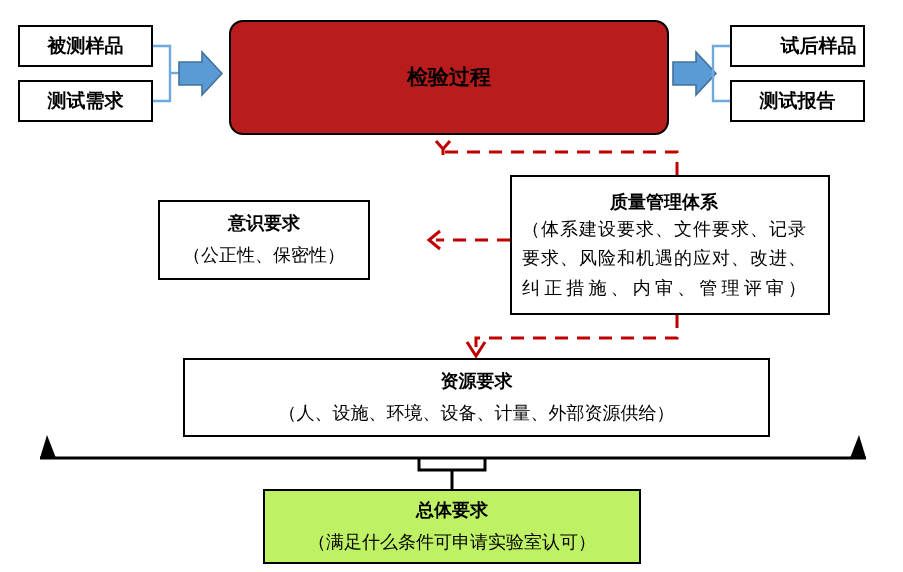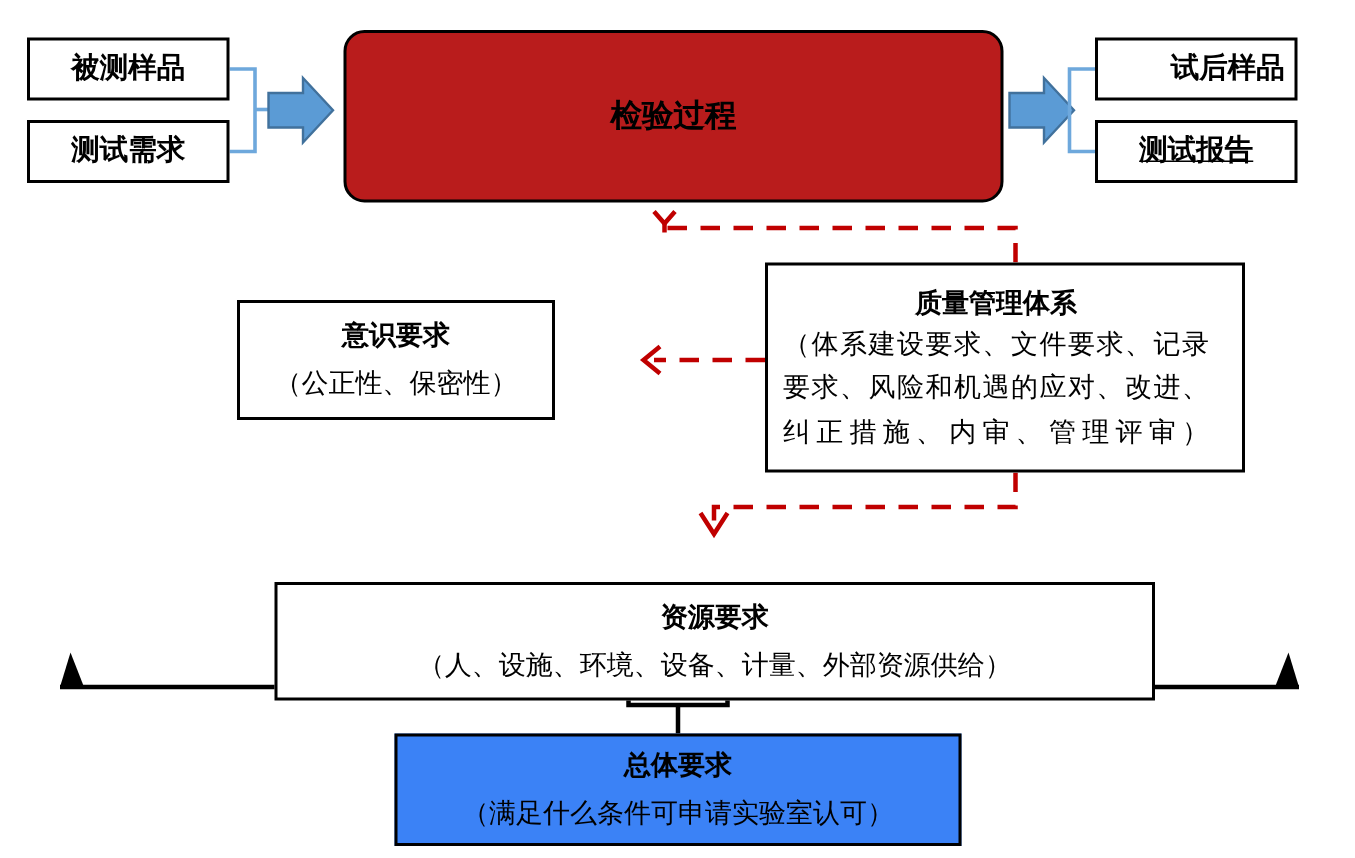--- a/index.html
+++ b/index.html
@@ -65,21 +65,20 @@
 
   
   #node-postsample {
     left: 730px; top: 25px; width: 135px; height: 42px;
     font-size: 19px;
     padding-left: 42px;
   }
   #node-report {
     left: 730px; top: 80px; width: 135px; height: 42px;
     font-size: 19px;
-    text-decoration: underline;
   }
 
   
   #node-qms {
     left: 510px; top: 175px; width: 320px; height: 140px;
     font-size: 18px;
     padding: 6px 22px 4px 10px;
   }
   #node-qms .sub-line {
     text-align: justify;
@@ -92,28 +91,27 @@
   #node-awareness {
     left: 158px; top: 200px; width: 212px; height: 80px;
     font-size: 18px;
   }
   #node-awareness .sub-line { margin-top: 6px; }
 
   
   #node-resource {
     left: 183px; top: 358px; width: 587px; height: 79px;
     font-size: 18px;
-    margin-top: 30px;
   }
   #node-resource .sub-line { margin-top: 6px; }
 
   
   #node-overall {
     left: 263px; top: 489px; width: 378px; height: 75px;
-    background: #3b82f6;
+    background: #bef264;
     font-size: 18px;
   }
   #node-overall .sub-line { margin-top: 6px; }
 
   svg.overlay {
     position: absolute;
     left: 0; top: 0;
     width: 903px;
     height: 572px;
     pointer-events: none;

